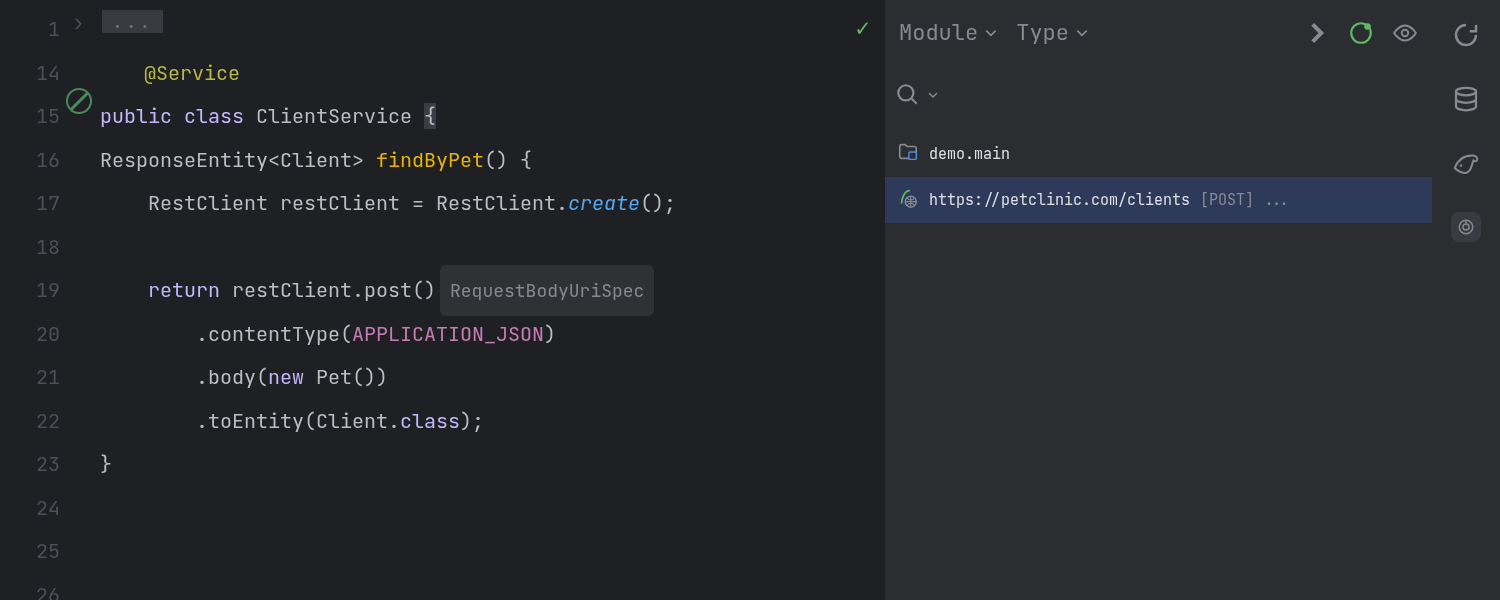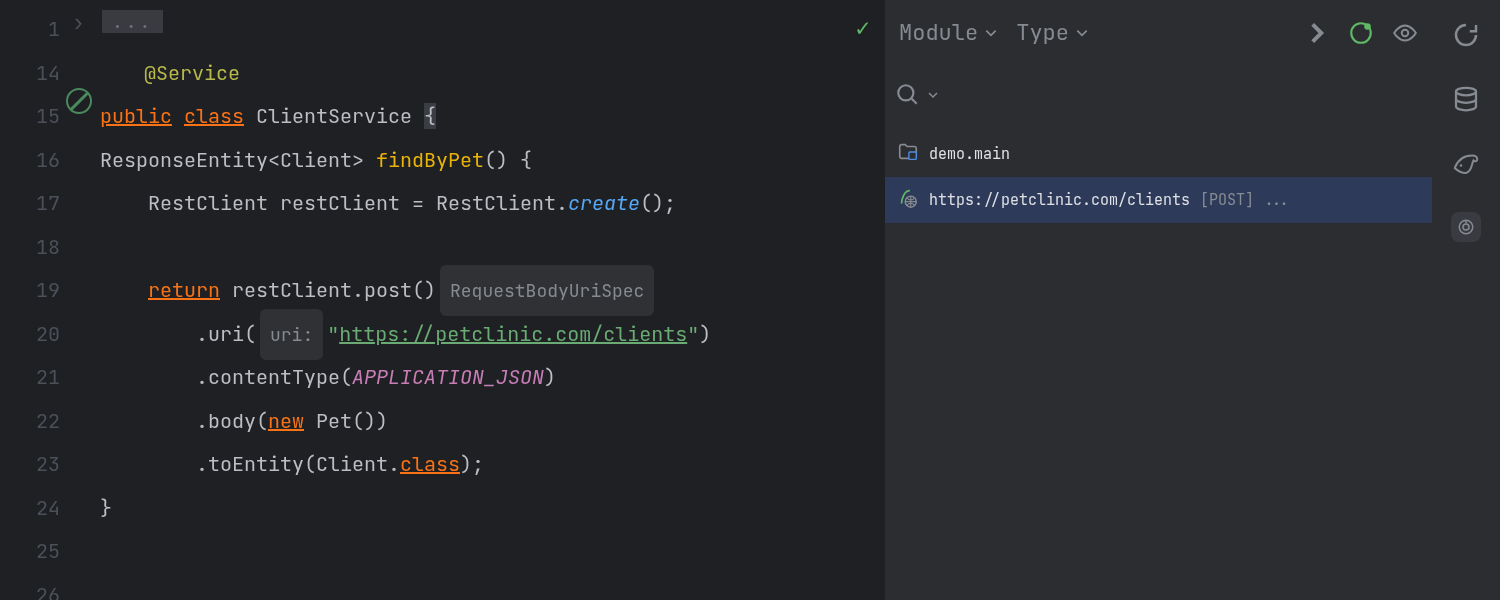--- a/index.html
+++ b/index.html
@@ -62,25 +62,25 @@
 .fold-dots {
   position:absolute;
   top:10px; left:7px;
   background:#393b40;
   color:#6f737a;
   padding:0 10px;
   font-size:18px;
   letter-spacing:3px;
 }
 .line { height:43.5px; line-height:43.5px; white-space:pre; padding-left:5px; }
-.kw { color:#f97316;text-decoration:underline; }
+.kw { color:#c4b5fd; }
 .ann { color:#b9b94a;margin-left:44px; }
 .fn { color:#eab308; }
 .fnit { color:#56a8f5; font-style:italic; }
-.cnst { color:#c77db5; font-style:italic; }
+.cnst { color:#c77db5; }
 .str { color:#6aab73; text-decoration:underline; }
 .strpln { color:#6aab73; }
 .op { color:#bcbec4; }
 .curs { background:#3a3d43; }
 .hint { background:#2f3135; color:#868a91; border-radius:6px; padding:14px 10px; margin:0 4px; font-size:18px; }
 
 .panel {
   width:547px;
   background:#2b2d31;
   display:flex;
@@ -156,21 +156,20 @@
 <div class="editor">
   <span class="check">✓</span>
   <div class="fold-dots">...</div>
   <div class="line"></div>
   <div class="line"><span class="ann">@Service</span></div>
   <div class="line"><span class="kw">public</span> <span class="kw">class</span> <span class="op">ClientService</span> <span class="op curs">{</span></div>
   <div class="line"><span class="op">ResponseEntity&lt;Client&gt;</span> <span class="fn">findByPet</span><span class="op">() {</span></div>
   <div class="line">    <span class="op">RestClient restClient = RestClient.</span><span class="fnit">create</span><span class="op">();</span></div>
   <div class="line"></div>
   <div class="line">    <span class="kw">return</span><span class="op"> restClient.post()</span><span class="hint">RequestBodyUriSpec</span></div>
-  <div class="line">        <span class="op">.uri(</span><span class="hint">uri:</span><span class="strpln">"</span><span class="str">https://petclinic.com/clients</span><span class="strpln">"</span><span class="op">)</span></div>
   <div class="line">        <span class="op">.contentType(</span><span class="cnst">APPLICATION_JSON</span><span class="op">)</span></div>
   <div class="line">        <span class="op">.body(</span><span class="kw">new</span><span class="op"> Pet())</span></div>
   <div class="line">        <span class="op">.toEntity(Client.</span><span class="kw">class</span><span class="op">);</span></div>
   <div class="line"><span class="op">}</span></div>
 </div>
 
 <div class="panel">
   <div class="phead">
     <div class="drop">
         <span>Module</span>

